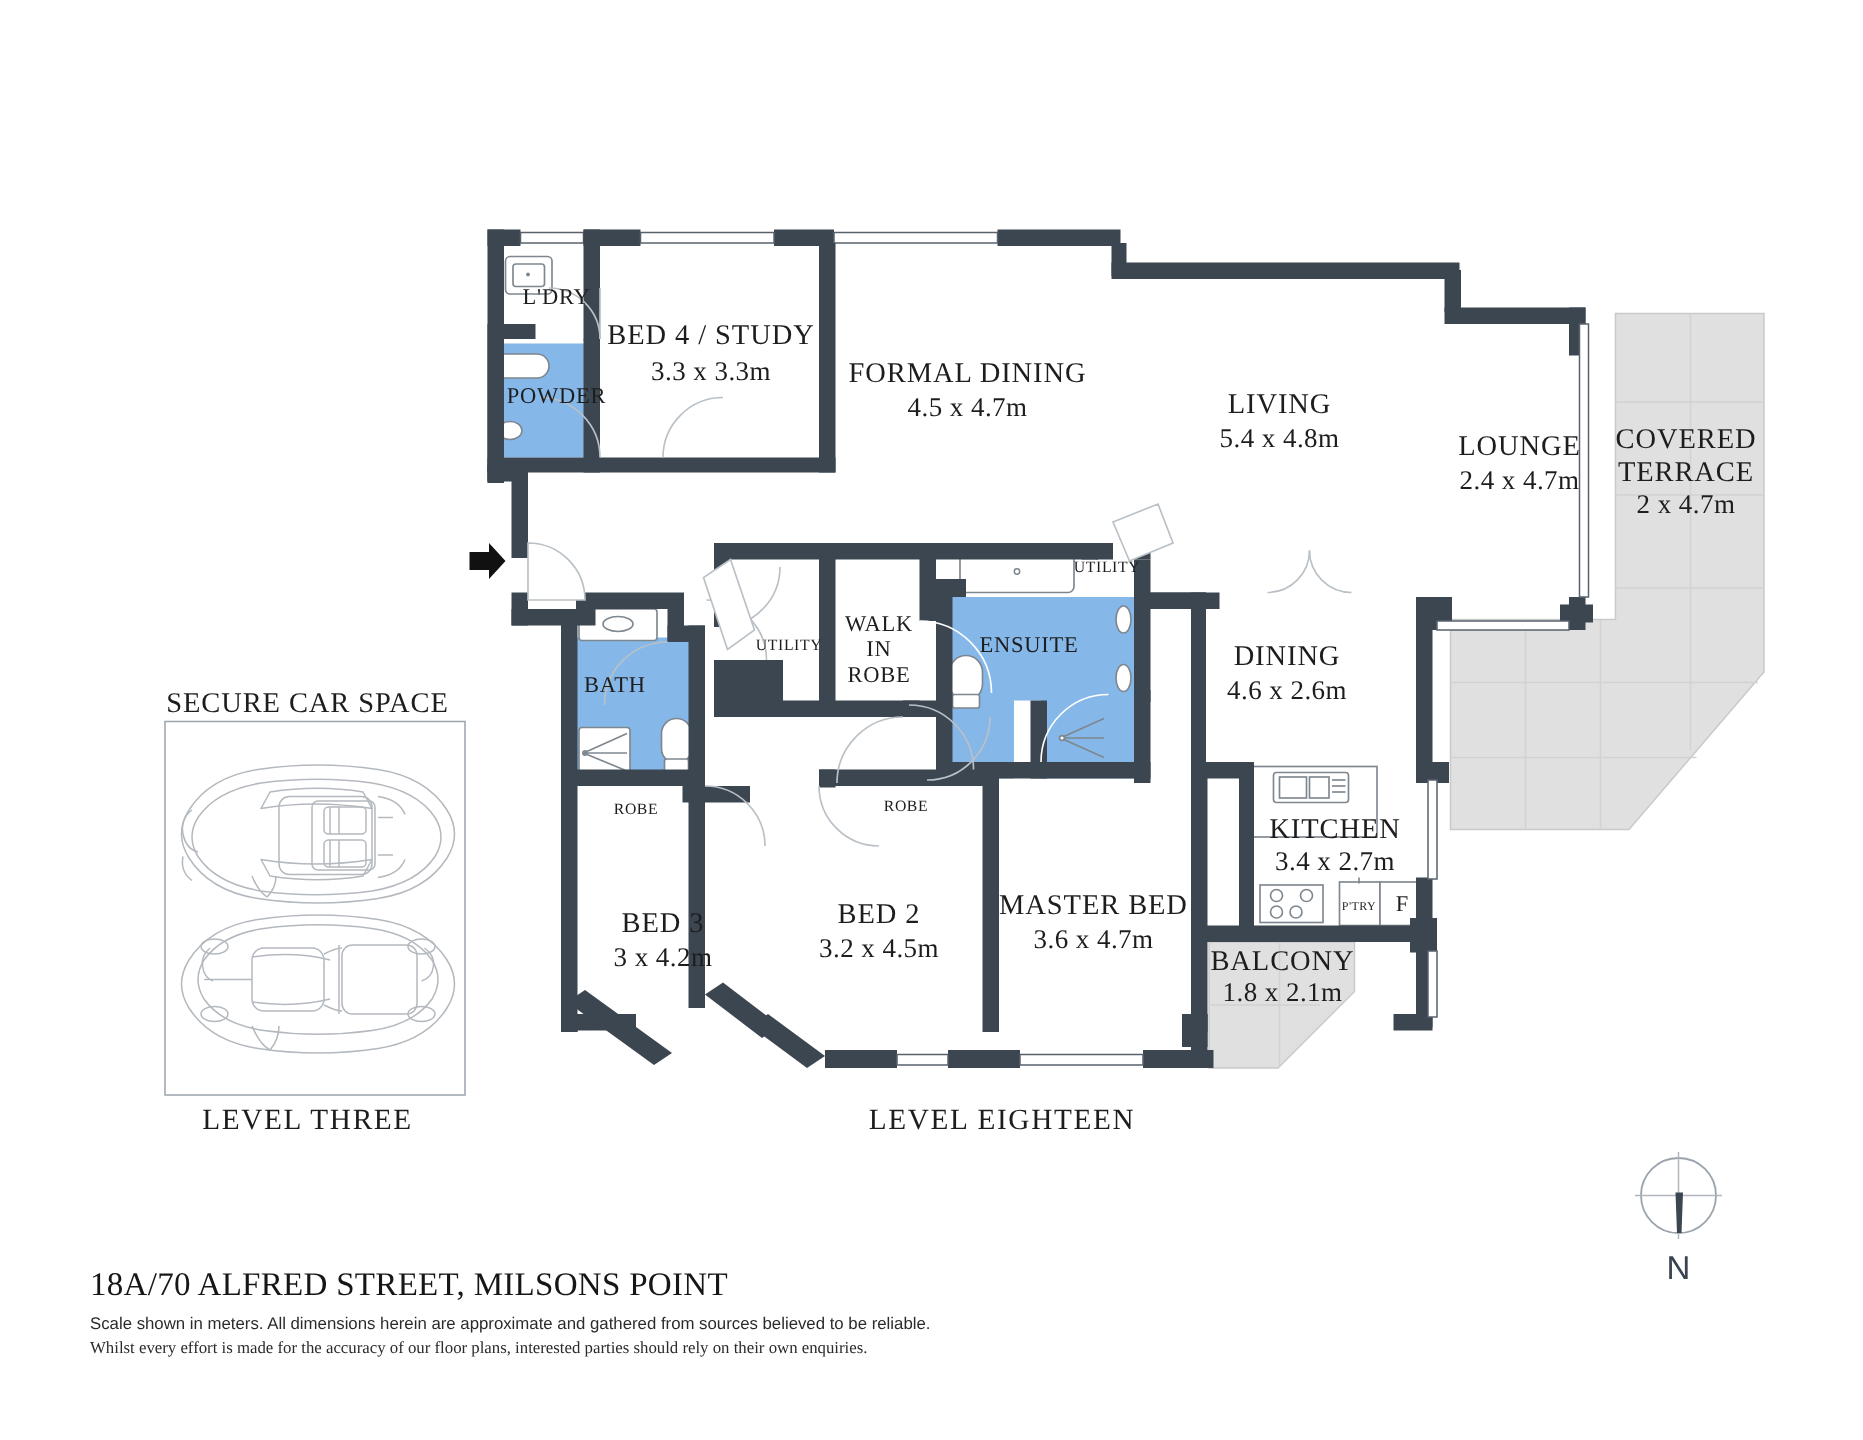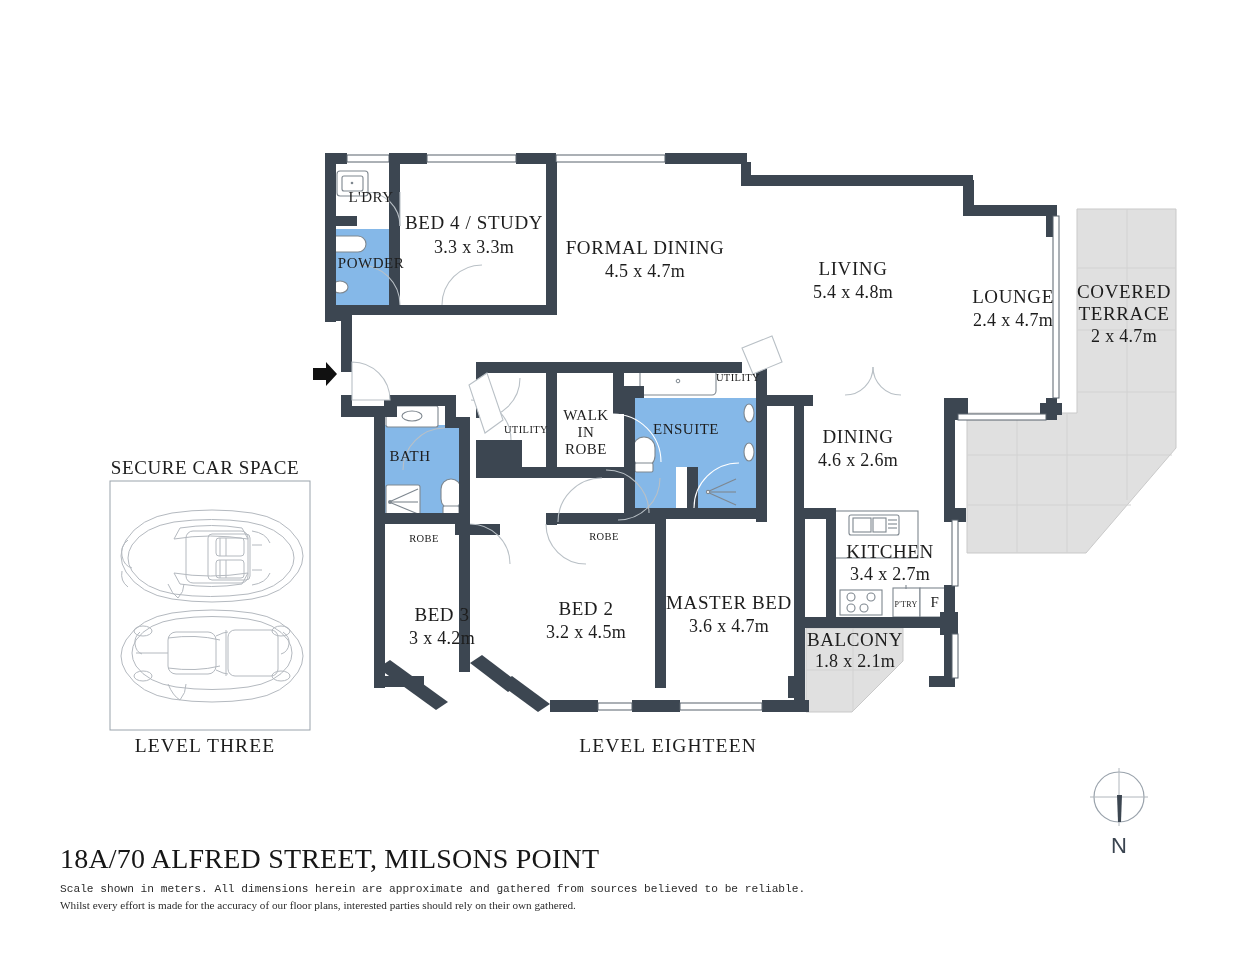--- a/index.html
+++ b/index.html
@@ -407,18 +407,18 @@
     <circle cx="1119" cy="797" r="25" fill="none" stroke="#9aa3ac" stroke-width="1.2"></circle>
     <line x1="1119" y1="768" x2="1119" y2="826" stroke="#b0b6bc" stroke-width="1"></line>
     <line x1="1090" y1="797" x2="1148" y2="797" stroke="#b0b6bc" stroke-width="1"></line>
     <polygon points="1117,795 1122,795 1121,822 1118,822" fill="#3c4651"></polygon>
     <text class="lbl compass-n" x="1119" y="847">N</text>
   </g>
 
 </svg>
 
 <div style="position:absolute;left:60px;top:843px;width:760px;">
-  <div style="font-size:28px;letter-spacing:0.2px;color:#161616;font-family:'Liberation Serif','DejaVu Serif',serif;">18A/70 ALFRED STREET, MILSONS POINT</div>
-  <div style="font-size:11.2px;color:#2b2b2b;margin-top:6px;line-height:1.45;font-family:Liberation Mono, monospace;">Scale shown in meters. All dimensions herein are approximate and gathered from sources believed to be  reliable.</div>
-  <div style="font-size:11.2px;color:#2b2b2b;line-height:1.45;font-family:'Liberation Serif','DejaVu Serif',serif;">Whilst every effort is made for the accuracy of our floor plans, interested parties should rely on their own gathered.</div>
+  <div style="font-size:22px;letter-spacing:0.2px;color:#161616;font-family:'Liberation Serif','DejaVu Serif',serif;">18A/70 ALFRED STREET, MILSONS POINT</div>
+  <div style="font-size:11.2px;color:#2b2b2b;margin-top:6px;line-height:1.45;font-family:Liberation Sans, sans-serif;">Scale shown in meters. All dimensions herein are approximate and gathered from sources believed to be  reliable.</div>
+  <div style="font-size:11.2px;color:#2b2b2b;line-height:1.45;font-family:'Liberation Serif','DejaVu Serif',serif;">Whilst every effort is made for the accuracy of our floor plans, interested parties should rely on their own enquiries.</div>
 </div>
 
 </div>
 
 </body></html>

